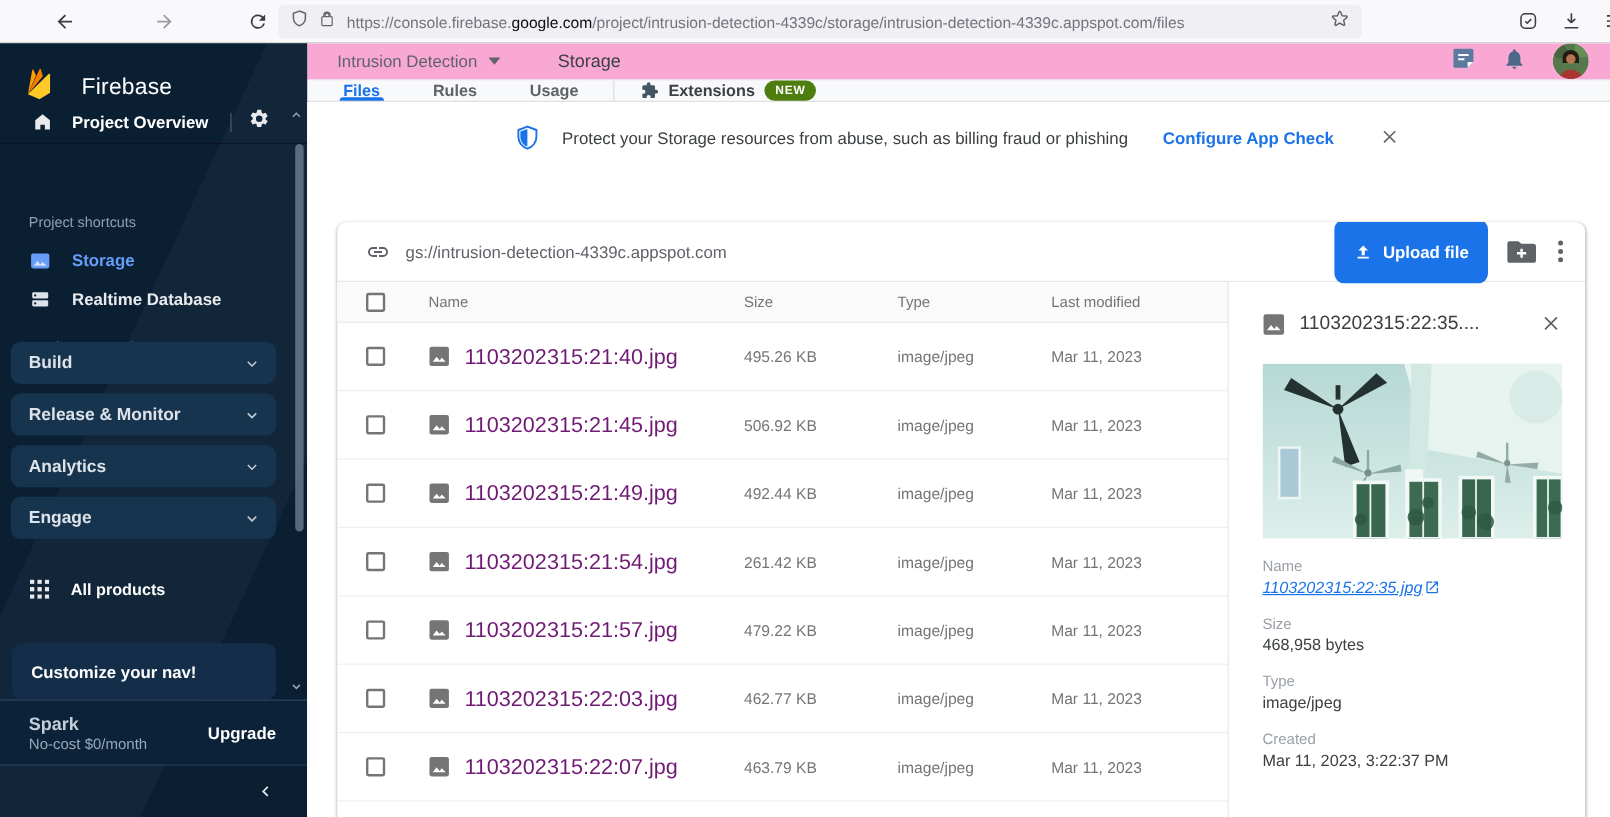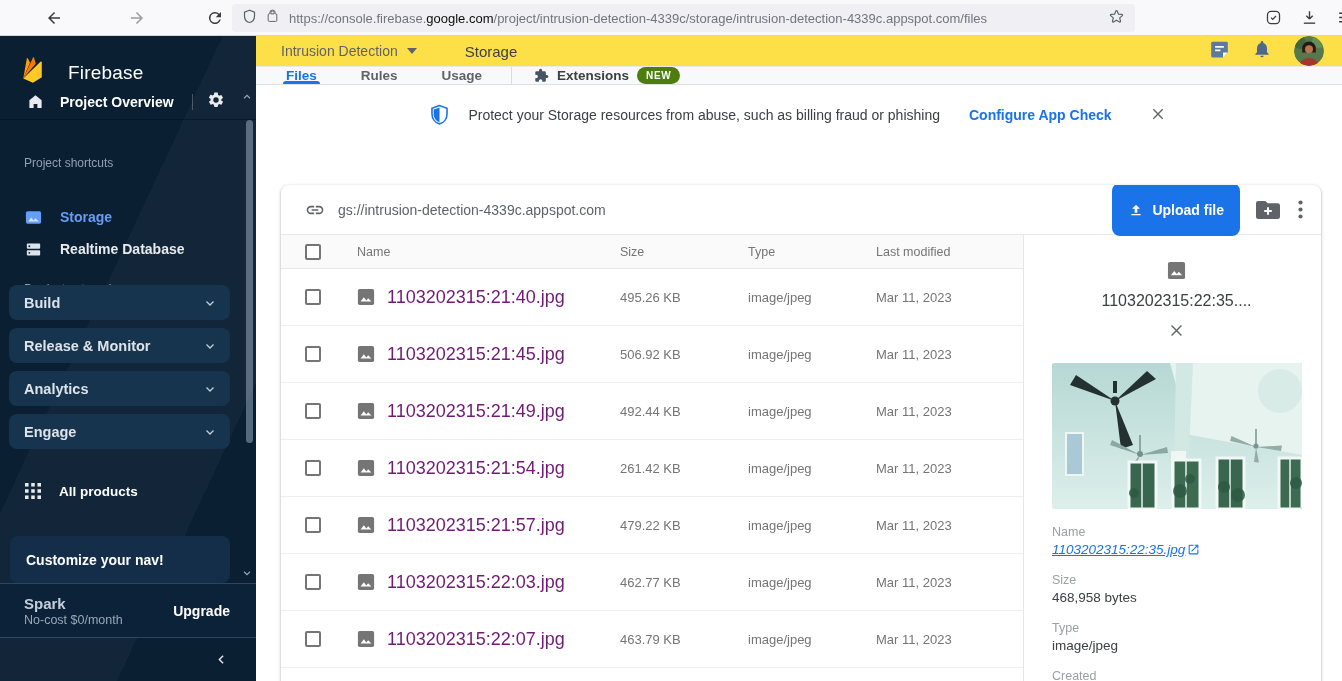--- a/index.html
+++ b/index.html
@@ -48,21 +48,21 @@
   .plan-name { font-size:15px; font-weight:700; color:#c4ceda; line-height:18px; }
   .plan-detail { font-size:12.5px; color:#97a8b8; }
   .upgrade-btn { margin-left:auto; font-size:14px; font-weight:700; color:#fff; background:none; border:none; cursor:pointer; padding:8px 10px; }
   .sb-collapse { position:absolute; top:601px; left:0; right:0; height:44px; border-top:1px solid rgba(140,160,180,.28);
      display:flex; align-items:center; justify-content:flex-end; padding-right:28px; }
   .sb-scroll-thumb { position:absolute; top:84px; right:3px; width:7px; height:323px; border-radius:4px; background:rgba(150,168,186,.55); }
   .sb-scroll-arrow { position:absolute; right:4px; }
 
   
   .main { flex:1; display:flex; flex-direction:column; background:#fff; min-width:0; }
-  .main-header { height:49px; background:#fde047; border-bottom:1px solid #e8eaed;
+  .main-header { height:49px; background:#f9a8d4; border-bottom:1px solid #e8eaed;
      display:flex; align-items:center; padding:0 18px 0 25px; }
   .project-switcher { display:flex; align-items:center; gap:9px; cursor:pointer; }
   .project-switcher .label { font-size:14px; color:#5f6368; }
   .page-title { margin-left:48px; font-size:15px; color:#3c4043; }
   .header-icons { margin-left:auto; display:flex; align-items:center; gap:22px; }
   .avatar { width:30px; height:30px; border-radius:50%; overflow:hidden; cursor:pointer; }
 
   .tab-bar { height:33px; background:#f8f9fa; border-bottom:1px solid #e0e0e0; display:flex; align-items:center; padding-left:27px; }
   .tab { position:relative; height:100%; display:flex; align-items:center; padding:0 3px; margin-right:38px;
      font-size:13.5px; font-weight:700; color:#5f6368; cursor:pointer; }
@@ -103,21 +103,21 @@
   .t-head .col { font-size:12.5px; color:#757575; }
   .t-row { height:57px; flex:0 0 57px; display:grid; grid-template-columns:52px 263px 128px 128px 1fr;
      align-items:center; padding-left:24px; border-bottom:1px solid #efefef; cursor:pointer; }
   .name-cell { display:flex; align-items:center; gap:12px; min-width:0; }
   .name-cell .fname { font-size:18px; color:#701a75; white-space:nowrap; overflow:hidden; }
   .cell-muted { font-size:13px; color:#757575; }
   .checkbox { width:16px; height:16px; border:2px solid #757575; border-radius:2px; background:#fff; cursor:pointer; }
 
   
   .details { width:298px; flex:0 0 298px; border-left:1px solid #e6e6e6; padding:26px 20px 0 28px; }
-  .details-header { display:flex; align-items:center; gap:12px;flex-direction:column; }
+  .details-header { display:flex; align-items:flex-start; gap:12px; }
   .details-title { font-size:16px; color:#3c4043; white-space:nowrap; overflow:hidden; flex:1; }
   .details-close { cursor:pointer; flex:0 0 auto; }
   .preview { margin-top:20px; width:250px; height:146px; border-radius:2px; overflow:hidden; }
   .field { margin-top:16px; }
   .field:first-of-type { margin-top:24px; }
   .field .flabel { font-size:12.5px; color:#9aa0a6; margin-bottom:3px; }
   .field .fvalue { font-size:13.5px; color:#3c4043; }
   .name-link-row { display:flex; align-items:center; gap:2px;font-style:italic; }
   .name-link { font-size:13.5px; color:#1a73e8; text-decoration:underline; cursor:pointer; }
 </style>
@@ -197,21 +197,21 @@
         </svg>
       <span class="label">Project Overview</span>
       <span class="vdiv"></span>
       <span>
         <svg width="18" height="18" viewBox="0 0 24 24">
             <path fill="#e8eaed" d="M19.14 12.94c.04-.3.06-.61.06-.94s-.02-.64-.06-.94l2.03-1.58a.49.49 0 0 0 .12-.62l-1.92-3.32a.49.49 0 0 0-.59-.22l-2.39.96c-.5-.38-1.05-.7-1.63-.94l-.36-2.54A.48.48 0 0 0 13.92 2h-3.84a.48.48 0 0 0-.48.41l-.36 2.54c-.58.24-1.13.56-1.63.94l-2.39-.96a.49.49 0 0 0-.59.22L2.71 8.47a.48.48 0 0 0 .12.62l2.03 1.58c-.04.3-.06.61-.06.94s.02.64.06.94l-2.03 1.58a.49.49 0 0 0-.12.62l1.92 3.32c.13.23.39.32.59.22l2.39-.96c.5.38 1.05.7 1.63.94l.36 2.54c.04.24.24.41.48.41h3.84c.24 0 .44-.17.48-.41l.36-2.54c.58-.24 1.13-.56 1.63-.94l2.39.96c.2.1.46.01.59-.22l1.92-3.32a.49.49 0 0 0-.12-.62zM12 15.6a3.6 3.6 0 1 1 0-7.2 3.6 3.6 0 0 1 0 7.2z"></path>
           </svg>
       </span>
     </div>
 
-    <div class="sb-section-label" style="top:120px">Project shortcuts</div>
+    <div class="sb-section-label" style="top:142px">Project shortcuts</div>
 
     <div class="sb-item active" style="top:164px">
       <svg width="19" height="19" viewBox="0 0 20 20">
         <rect x="2" y="3.5" width="16" height="13" rx="1.8" fill="#669df6"></rect>
         <path d="M4.3 14.2 7.6 10l2.5 3.1 1.9-2.3 3.7 3.4z" fill="#d6e4fc"></path>
       </svg>
       <span class="label">Storage</span>
     </div>
     <div class="sb-item" style="top:196px">
       <svg width="19" height="19" viewBox="0 0 20 20">

